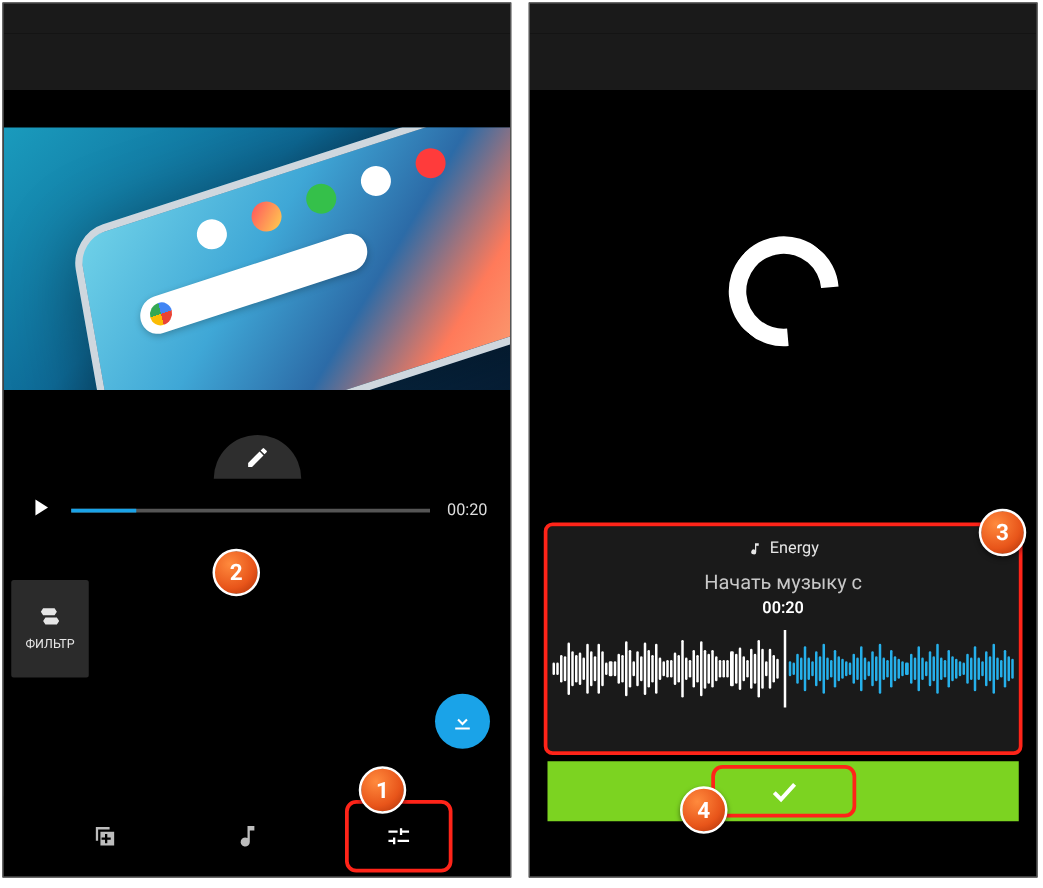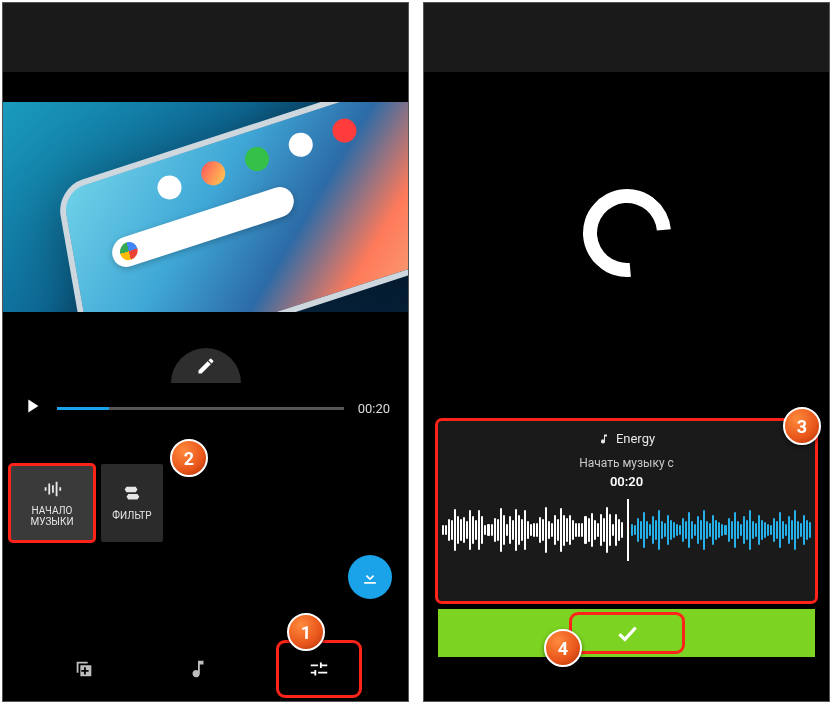--- a/index.html
+++ b/index.html
@@ -228,21 +228,21 @@
     height: 170px;
     background: #1a1a1a;
     border-radius: 4px;
     outline: 3px solid #ff2419;
     padding: 10px 0 0;
     display:flex; flex-direction:column; align-items:center;
     color:#e6e6e6;
   }
   .track-title-row { display:flex; align-items:center; gap:6px; font-size:13px; }
   .track-title-row svg { width:12px; height:12px; fill:#e6e6e6; }
-  .start-caption { font-size:12px; color:#c8c8c8; margin-top:10px;text-align:center; }
+  .start-caption { font-size:16px; color:#c8c8c8; margin-top:10px;text-align:center; }
   .start-time { font-size:13px; font-weight:600; color:#fff; margin-top:4px; }
   .wave-wrap {
     margin-top: 10px;
     width: 100%;
     height: 62px;
     position: relative;
   }
   .playhead {
     position:absolute; left:50%; top:0; bottom:0;
     width:2px; background:#fff;
@@ -329,27 +329,20 @@
             <path d="M8 5v14l11-7z"></path>
           </svg>
       </div>
       <div class="progress">
         <div class="progress-fill"></div>
       </div>
       <div class="time-label">00:20</div>
     </div>
 
     <div class="tool-strip">
-      <div class="tool highlight">
-        <svg viewBox="0 0 24 24">
-            <path d="M4 10h2v4H4v-4zm4-4h2v12H8V6zm4 2h2v8h-2V8zm4-4h2v16h-2V4zm4 6h2v4h-2v-4z"></path>
-          </svg>
-        <span class="tool-label">НАЧАЛО
-МУЗЫКИ</span>
-      </div>
       <div class="tool narrow">
         <svg viewBox="0 0 24 24">
             <path d="M6 4h10l2 3-2 3H6l-2-3 2-3zm2 8h10l2 3-2 3H8l-2-3 2-3z"></path>
           </svg>
         <span class="tool-label">ФИЛЬТР</span>
       </div>
     </div>
 
     <div class="dl-fab">
       <svg viewBox="0 0 24 24">

